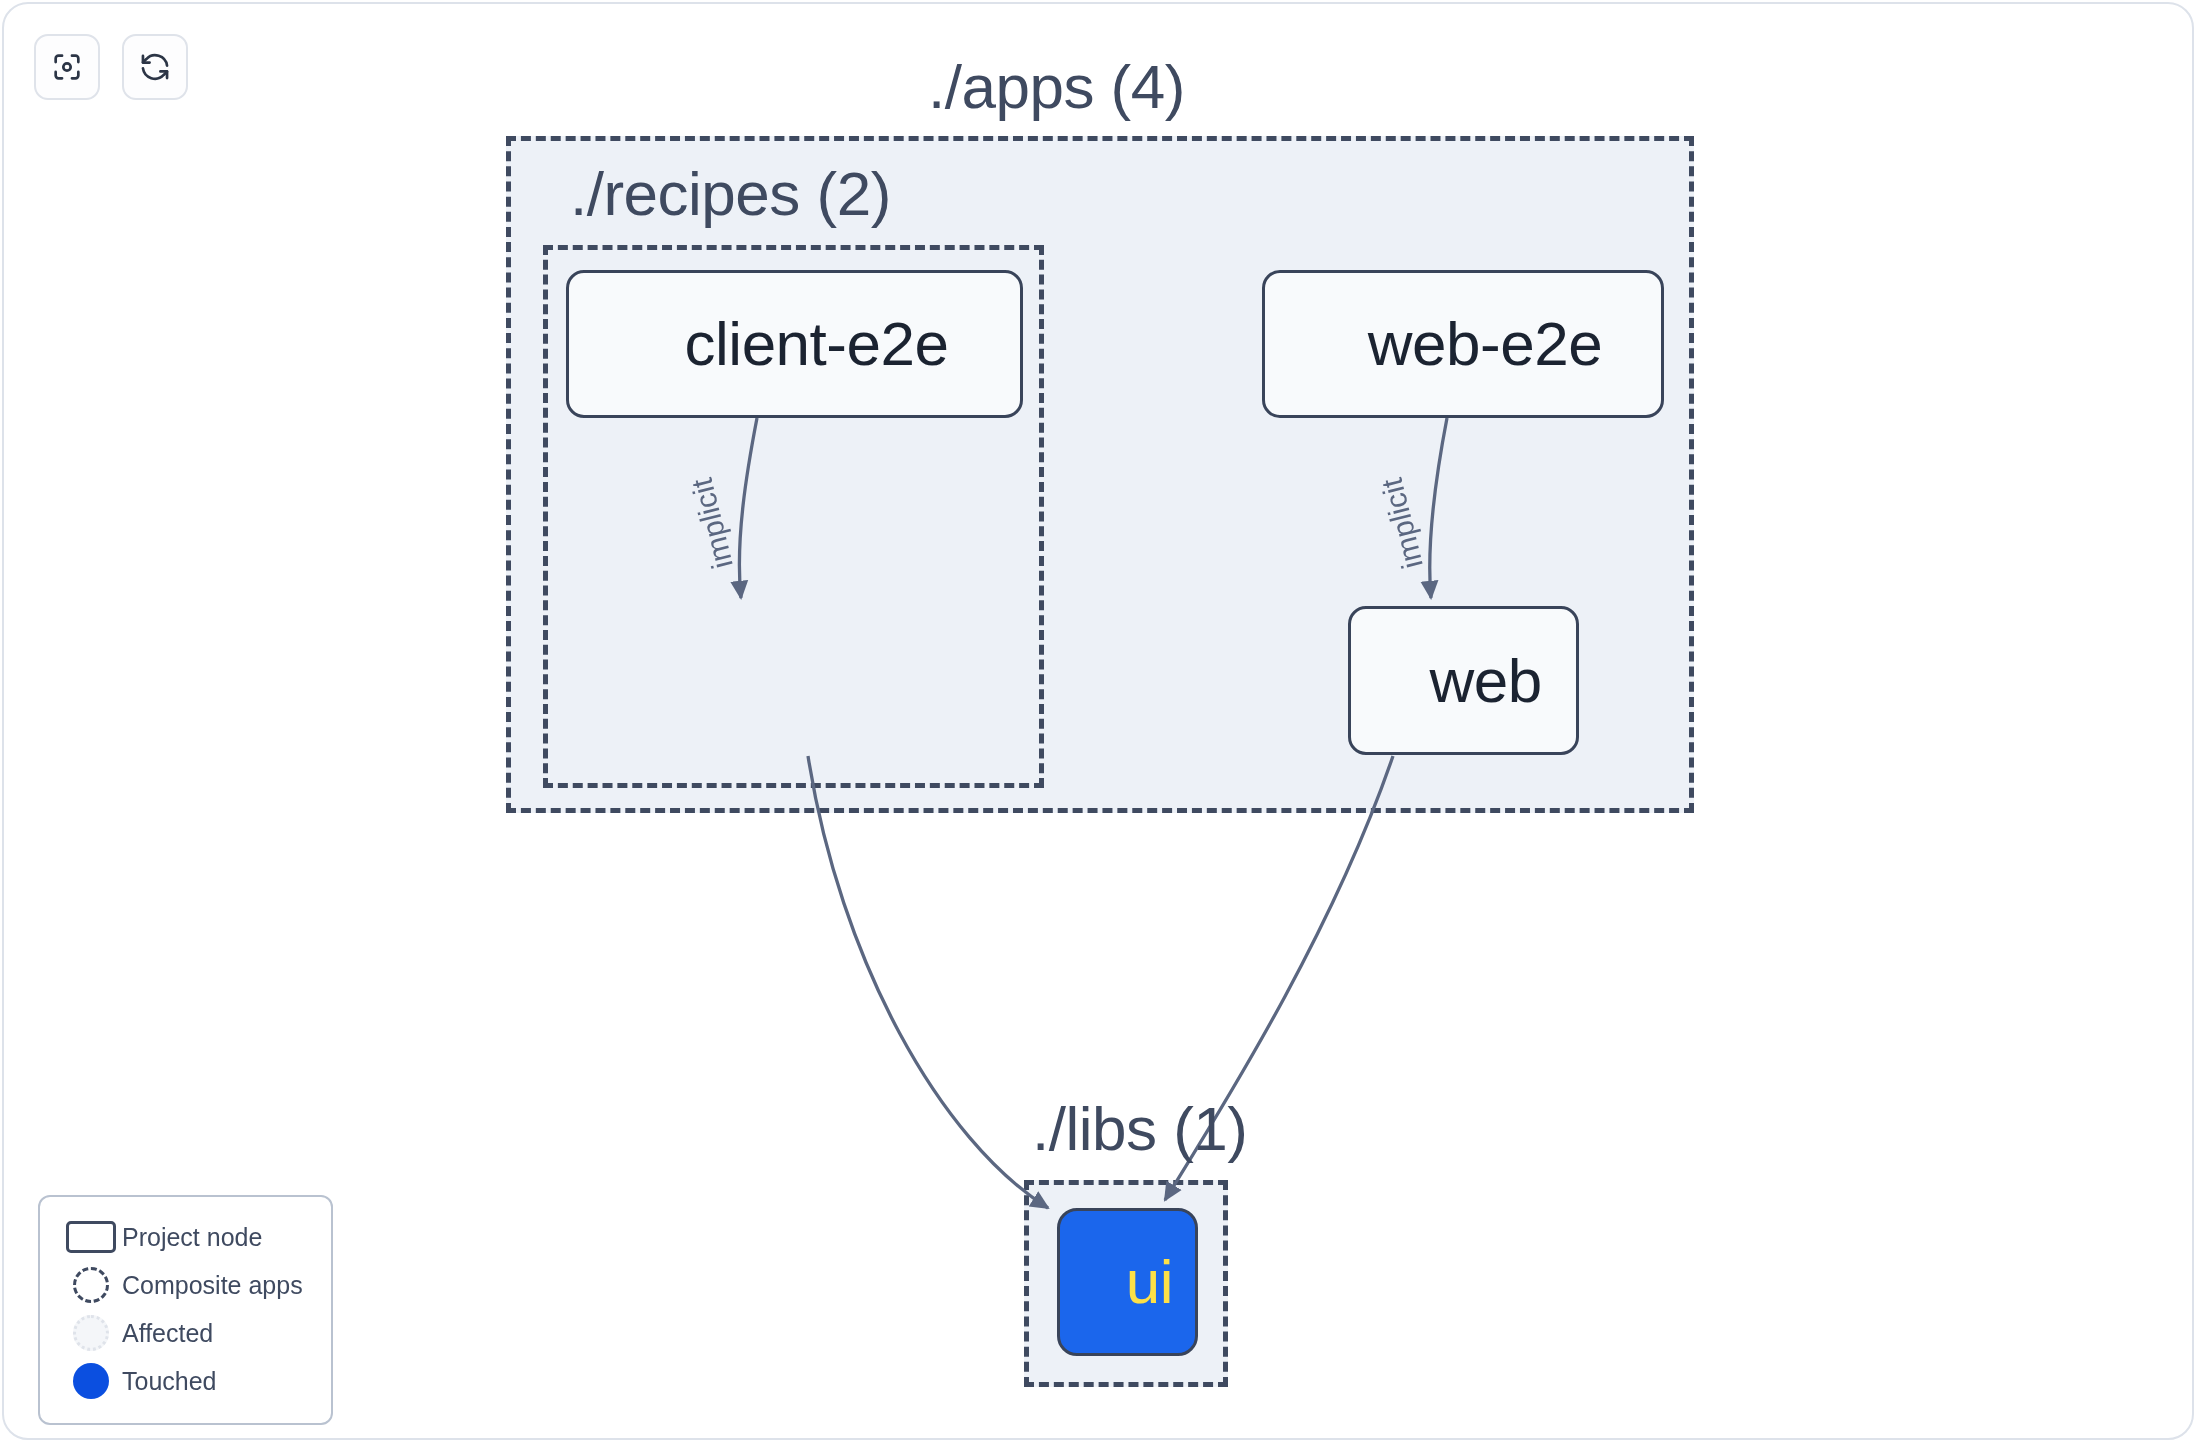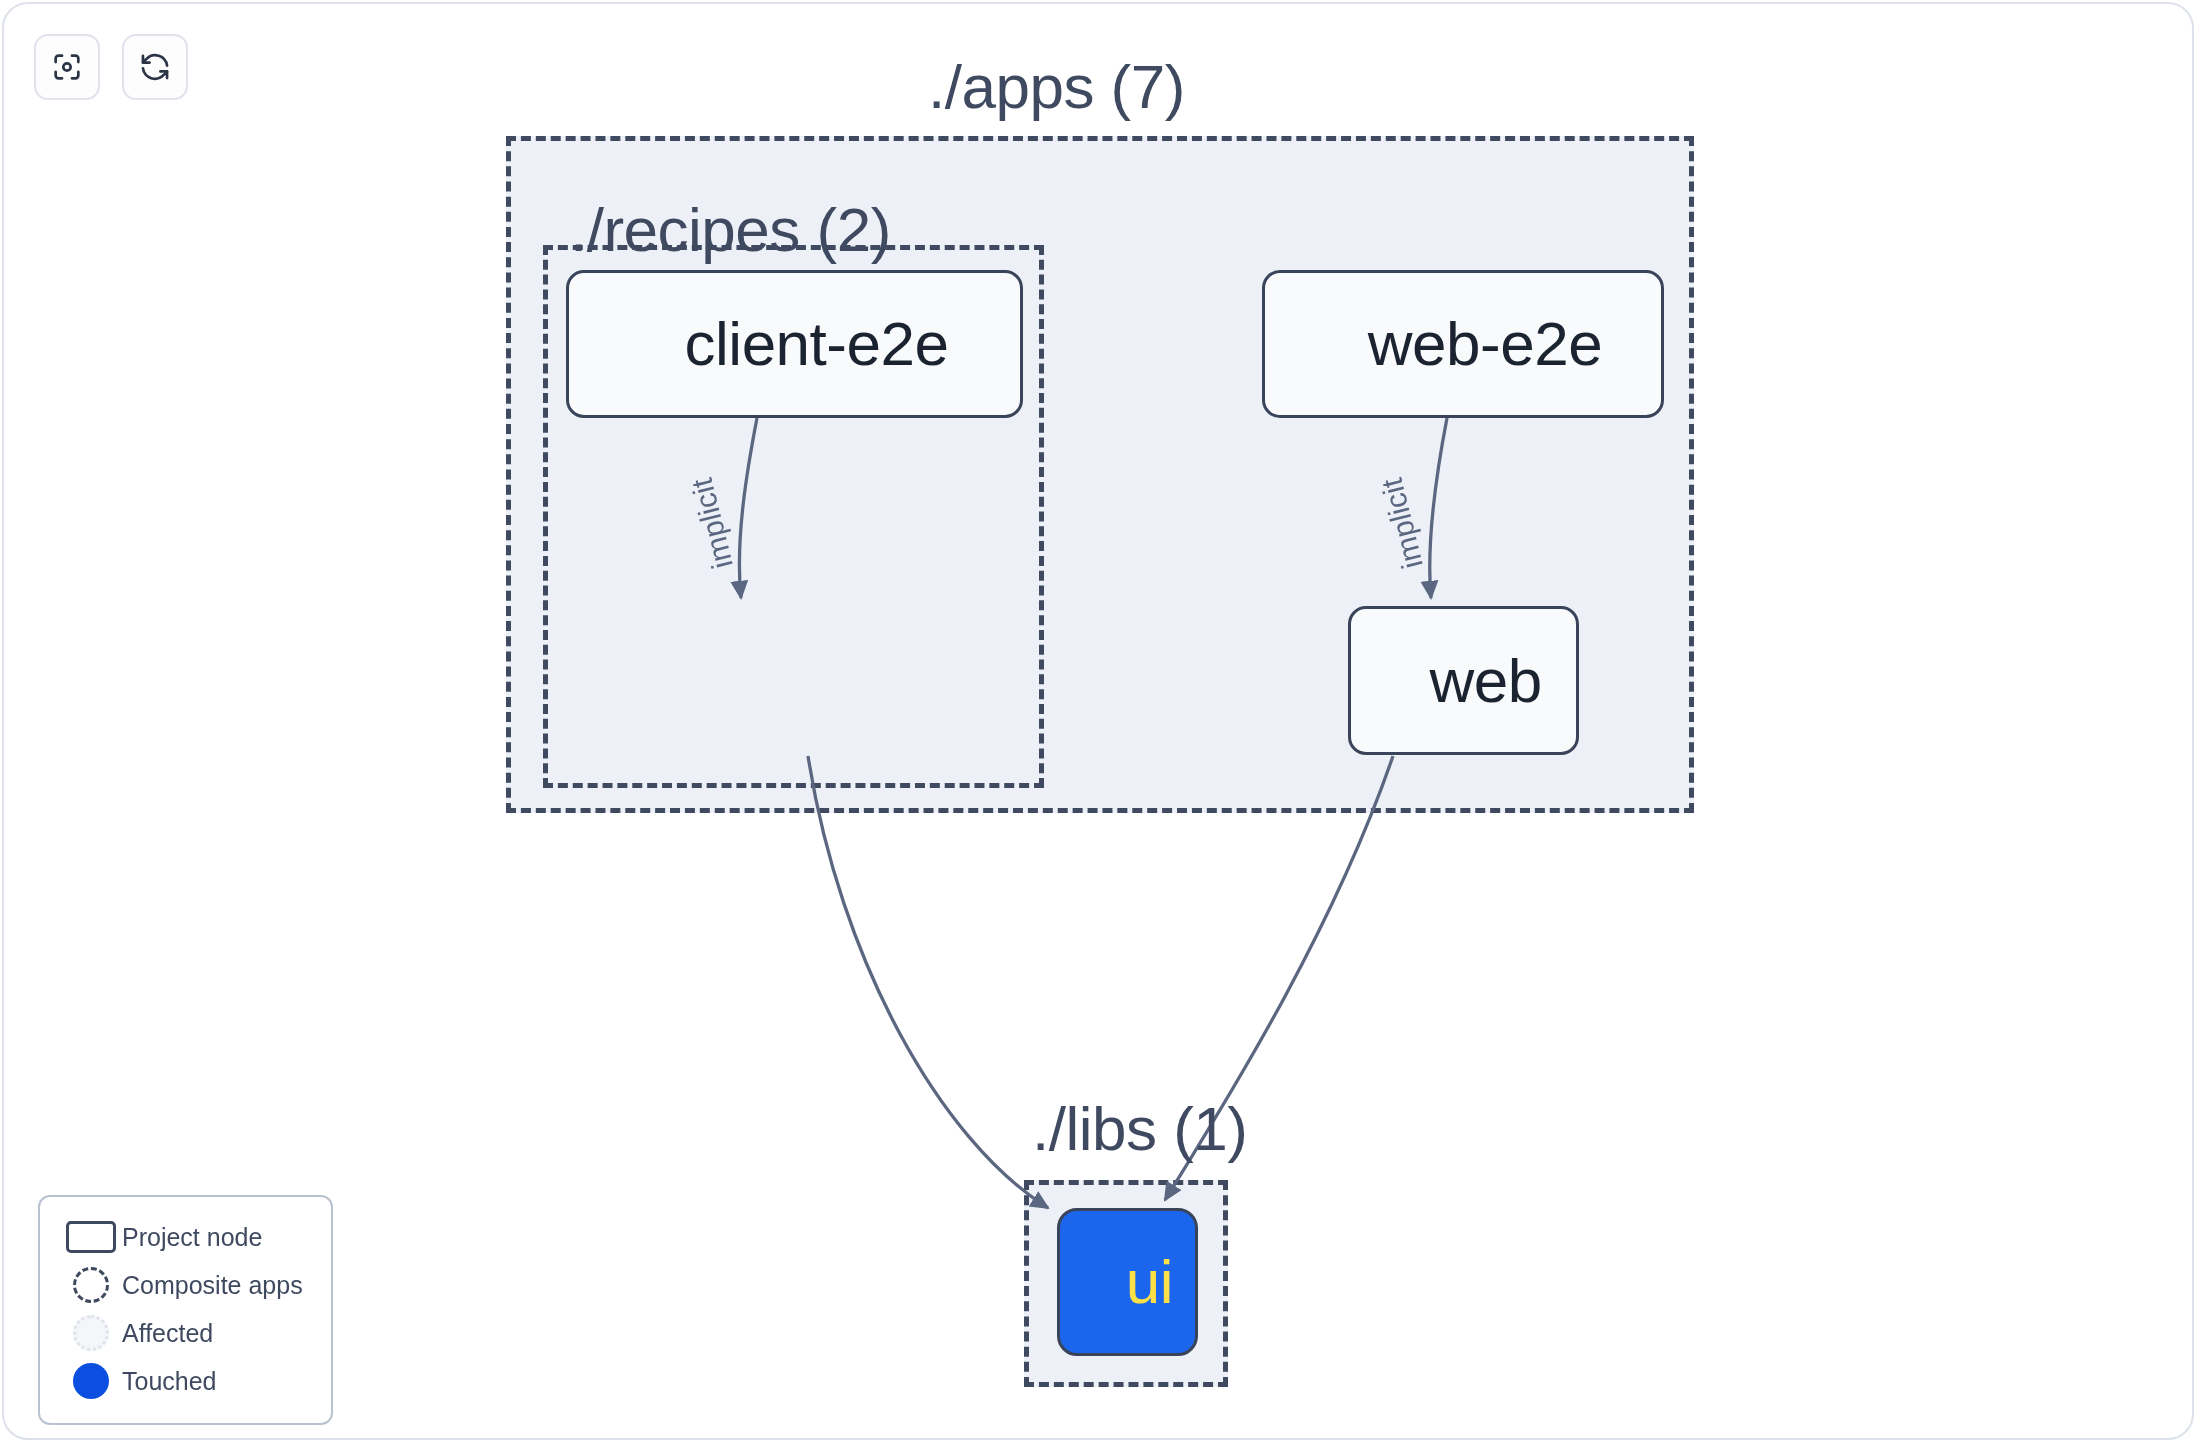--- a/index.html
+++ b/index.html
@@ -106,21 +106,20 @@
 
   #group-recipes {
     left: 543px;
     top: 245px;
     width: 501px;
     height: 543px;
   }
   #label-recipes {
     left: 570px;
     top: 163px;
-    margin-top: 36px;
   }
 
   #group-libs {
     left: 1024px;
     top: 1180px;
     width: 204px;
     height: 207px;
     border-width: 5px;
   }
   #label-libs {
@@ -252,21 +251,21 @@
           <path d="M3.5 13a8.5 8.5 0 0 0 14.6 4.6l2.4-2.3"></path>
           <polyline points="20.5,19.8 20.5,15.1 15.8,15.1"></polyline>
         </svg>
       </span>
     </button>
   </div>
 
   <div id="graph-stage">
 
     <div class="composite-group" id="group-apps"></div>
-    <div class="composite-label" id="label-apps">./apps (7)</div>
+    <div class="composite-label" id="label-apps">./apps (4)</div>
 
     <div class="composite-group" id="group-recipes"></div>
     <div class="composite-label" id="label-recipes">./recipes (2)</div>
 
     <div class="composite-group" id="group-libs"></div>
     <div class="composite-label" id="label-libs">./libs (1)</div>
 
     <svg id="edge-layer" viewBox="0 0 2200 1446">
       <defs>
         <marker id="arrow" viewBox="0 0 10 10" refX="8.4" refY="5" markerWidth="6.2" markerHeight="6.2" orient="auto-start-reverse">

